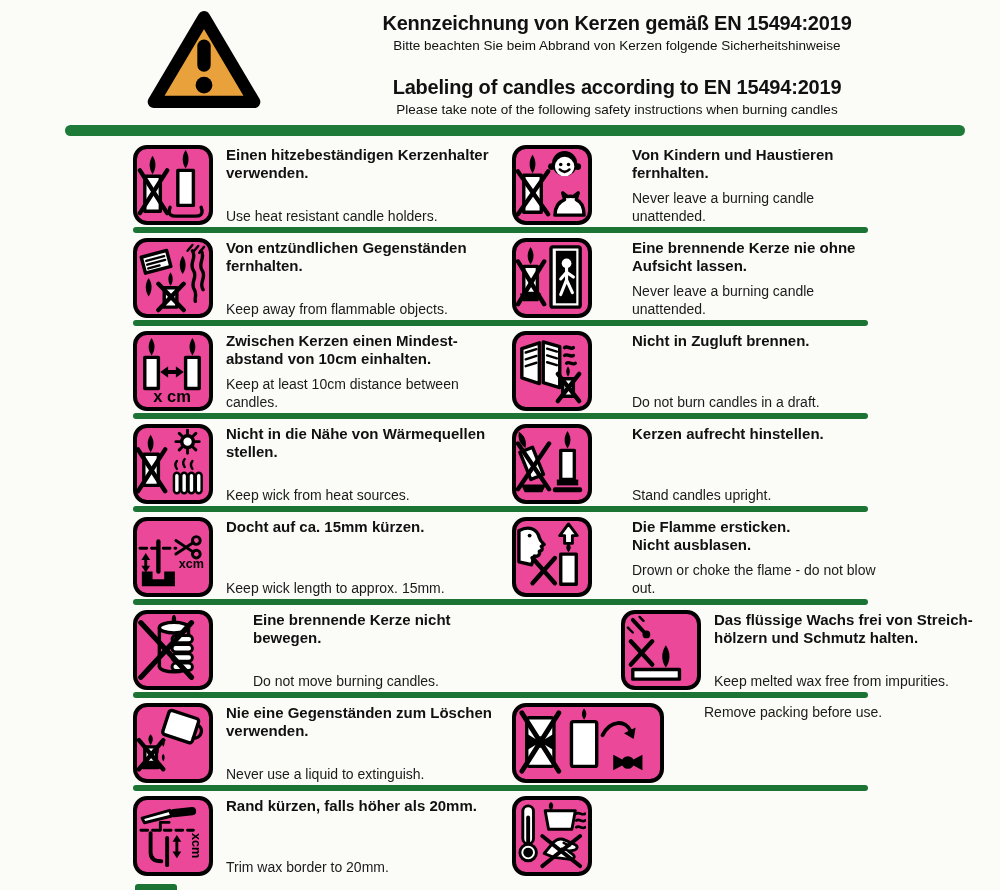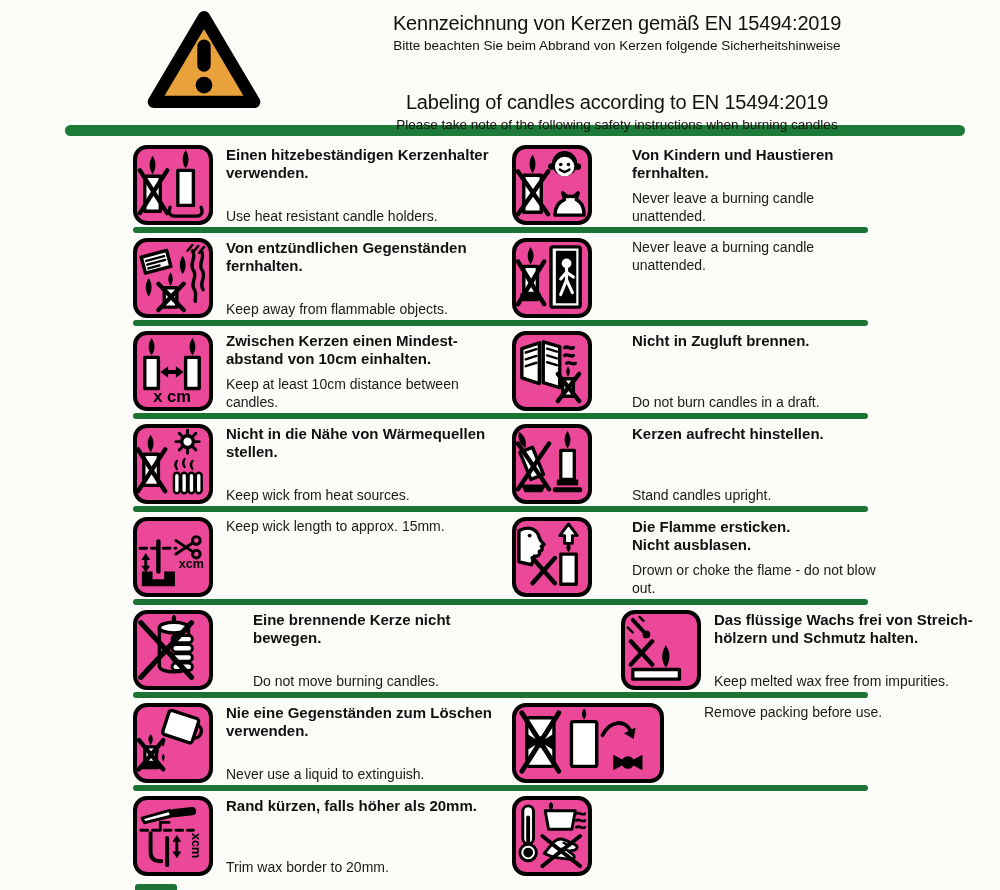--- a/index.html
+++ b/index.html
@@ -8,23 +8,23 @@
     width:1000px; height:890px;
     background:var(--bg,#FBFBF7);
     font-family:"Liberation Sans", sans-serif;
     color:#111;
     overflow:hidden;
   }
   
   .sheet-header { display:flex; align-items:flex-start; height:112px; padding:8px 28px 0 146px; box-sizing:border-box; }
   .tri-wrap { flex:none; }
   .titles { flex:1; text-align:center; padding-top:4px; }
-  .title-de, .title-en { font-size:20px; font-weight:normal; letter-spacing:-0.2px; }
+  .title-de, .title-en { font-size:20px; font-weight:bold; letter-spacing:-0.2px; }
   .sub-de, .sub-en { font-size:13.5px; margin-top:3px; }
-  .title-en { margin-top:38px; }
+  .title-en { margin-top:23px; }
   
   .divider-top { margin:13px 0 0 65px; width:900px; height:11px; border-radius:6px; background:var(--green-top,#1E7A38); }
   .divider-row { margin-left:133px; width:735px; height:6px; border-radius:3px; background:var(--green-row,#1B7334); }
   .bottom-frag { position:absolute; left:135px; bottom:0; width:42px; height:6px; border-radius:3px 3px 0 0; background:var(--green-row,#1B7334); }
   
   .rows { margin-top:4px; }
   .srow { height:87px; display:flex; padding:5px 0 0 133px; box-sizing:border-box; align-items:flex-start; }
   .cell { display:flex; gap:13px; }
   .cell.left { width:379px; }
   .cell.right { flex:1;gap:40px; }
@@ -151,20 +151,22 @@
           <polygon class="fl" points="4,52 26,52 23,60 7,60"></polygon>
           <line class="stx" x1="2" y1="19" x2="29" y2="63"></line>
             <line class="stx" x1="29" y1="19" x2="2" y2="63"></line>
           <rect class="wh" x="36" y="4" width="30" height="62" rx="2"></rect>
           <rect class="fl" x="41" y="8" width="21" height="54"></rect>
           <circle fill="#fff" cx="52" cy="21" r="5"></circle>
           <path class="wt" d="M52,26 v12 M52,30 l-6,7 M52,30 l7,5 M52,38 l-6,15 M52,38 l6,13"></path>
         </svg>
       </div>
       <div class="texts">
+        <p class="de">Eine brennende Kerze nie ohne
+Aufsicht lassen.</p>
         <p class="en">Never leave a burning candle
 unattended.</p>
       </div>
     </div>
   </section>
   <div class="divider-row"></div>
 
   <section class="srow">
     <div class="cell left">
       <div class="icon-box">
@@ -265,20 +267,21 @@
           <path class="st" d="M40,19 L58,31 M40,33 L58,21" style="stroke-width:3"></path>
           <circle class="st" cx="61" cy="33" r="4" style="stroke-width:3"></circle>
           <circle class="st" cx="61" cy="19" r="4" style="stroke-width:3"></circle>
           <line class="st" x1="9" y1="37" x2="9" y2="47" style="stroke-width:3"></line>
           <polygon class="fl" points="9,32 4.5,39 13.5,39"></polygon>
           <polygon class="fl" points="9,52 4.5,45 13.5,45"></polygon>
           <text class="fl" x="43" y="47" font-size="13" font-weight="bold">xcm</text>
         </svg>
       </div>
       <div class="texts">
+        <p class="de">Docht auf ca. 15mm kürzen.</p>
         <p class="en">Keep wick length to approx. 15mm.</p>
       </div>
     </div>
     <div class="cell right">
       <div class="icon-box">
         <svg viewBox="0 0 72 72" width="70" height="70">
           <path class="wh" d="M3,9 c11,-6 19,-1 21,7 c1,4 3,5 5,7 l-3,2 c2,2 1,5 -2,5 c1,3 -1,6 -5,5 l-3,9 -13,-3 z"></path>
           <circle class="fl" cx="14" cy="14" r="2"></circle>
           <line class="stx" x1="17" y1="37" x2="40" y2="63"></line>
             <line class="stx" x1="40" y1="37" x2="17" y2="63"></line>

